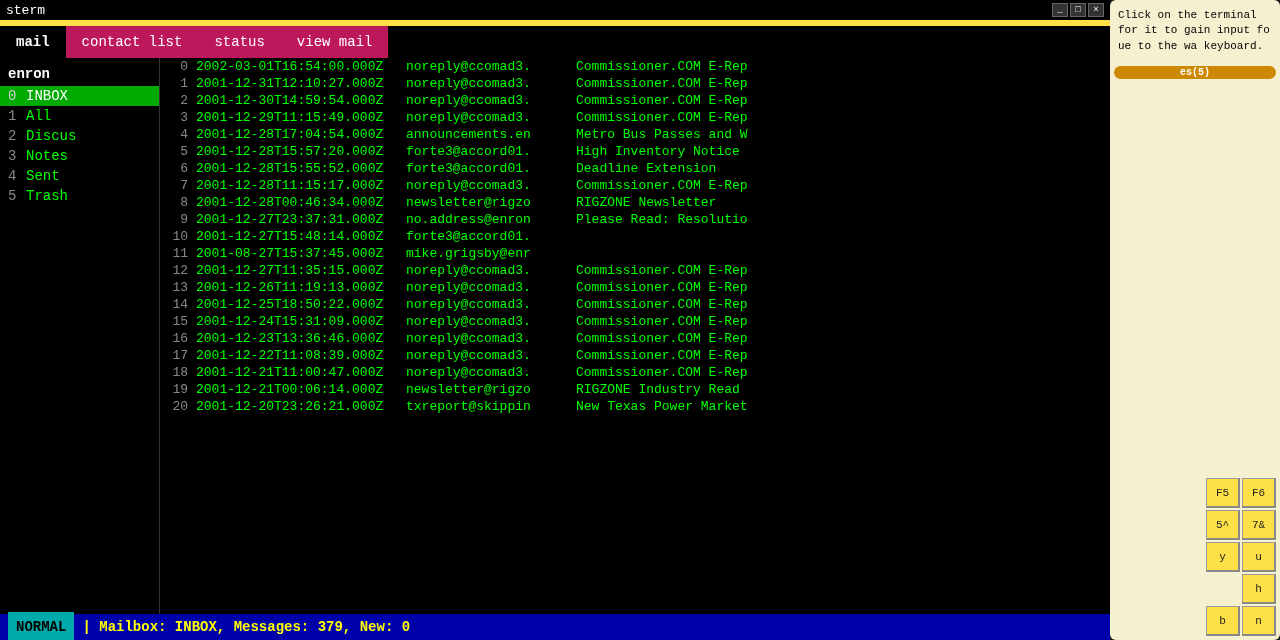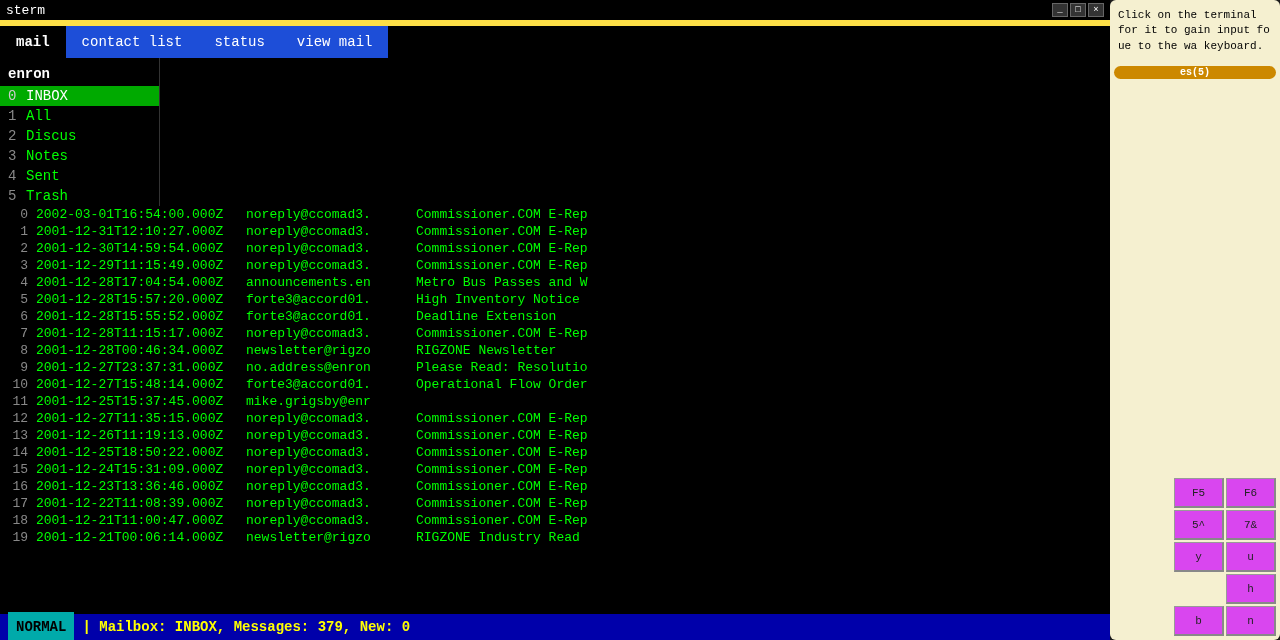--- a/index.html
+++ b/index.html
@@ -66,32 +66,31 @@
     .menu-item {
       padding: 0 16px;
       display: flex;
       align-items: center;
       color: #00ff00;
       font-size: 14px;
       cursor: pointer;
       white-space: nowrap;
     }
     .menu-item.active {
-      background: #1d4ed8;
+      background: #be185d;
       color: #fff;
     }
     #menu-mail {
       color: #fff;
       font-weight: bold;
     }
 
     
     #main-content {
       display: flex;
-      flex-direction: column;
       flex: 1;
       background: #000;
       overflow: hidden;
     }
 
     
     #sidebar {
       width: 160px;
       background: #000;
       color: #00ff00;
@@ -206,25 +205,25 @@
       gap: 2px;
       margin-top: auto;
     }
     .key-row {
       display: flex;
       flex-direction: row;
       gap: 2px;
       justify-content: flex-end;
     }
     .key {
-      background: #d946ef;
+      background: #fde047;
       border: 1px solid #999;
       border-bottom: 2px solid #888;
       border-right: 2px solid #888;
-      width: 50px;
+      width: 34px;
       height: 30px;
       display: flex;
       align-items: center;
       justify-content: center;
       font-size: 11px;
       font-family: 'Courier New', monospace;
       cursor: pointer;
       color: #222;
     }
     .key-label-badge {
@@ -349,25 +348,24 @@
         <div class="email-row">
     <span class="col-num">9</span>
     <span class="col-date">2001-12-27T23:37:31.000Z</span>
     <span class="col-from">no.address@enron</span>
     <span class="col-subject">Please Read: Resolutio</span>
   </div>
         <div class="email-row">
     <span class="col-num">10</span>
     <span class="col-date">2001-12-27T15:48:14.000Z</span>
     <span class="col-from">forte3@accord01.</span>
-    <span class="col-subject">Operational Flow Order</span>
   </div>
         <div class="email-row">
     <span class="col-num">11</span>
-    <span class="col-date">2001-12-25T15:37:45.000Z</span>
+    <span class="col-date">2001-08-27T15:37:45.000Z</span>
     <span class="col-from">mike.grigsby@enr</span>
   </div>
         <div class="email-row">
     <span class="col-num">12</span>
     <span class="col-date">2001-12-27T11:35:15.000Z</span>
     <span class="col-from">noreply@ccomad3.</span>
     <span class="col-subject">Commissioner.COM E-Rep</span>
   </div>
         <div class="email-row">
     <span class="col-num">13</span>
@@ -403,20 +401,26 @@
     <span class="col-num">18</span>
     <span class="col-date">2001-12-21T11:00:47.000Z</span>
     <span class="col-from">noreply@ccomad3.</span>
     <span class="col-subject">Commissioner.COM E-Rep</span>
   </div>
         <div class="email-row">
     <span class="col-num">19</span>
     <span class="col-date">2001-12-21T00:06:14.000Z</span>
     <span class="col-from">newsletter@rigzo</span>
     <span class="col-subject">RIGZONE Industry Read</span>
+  </div>
+        <div class="email-row">
+    <span class="col-num">20</span>
+    <span class="col-date">2001-12-20T23:26:21.000Z</span>
+    <span class="col-from">txreport@skippin</span>
+    <span class="col-subject">New Texas Power Market</span>
   </div>
       </div>
   </div>
 
   <div id="status-bar">
     <span id="status-mode">NORMAL</span>
     <span>| <span>Mailbox: INBOX, Messages: 379, New: 0</span></span>
   </div>
 </div>
 

